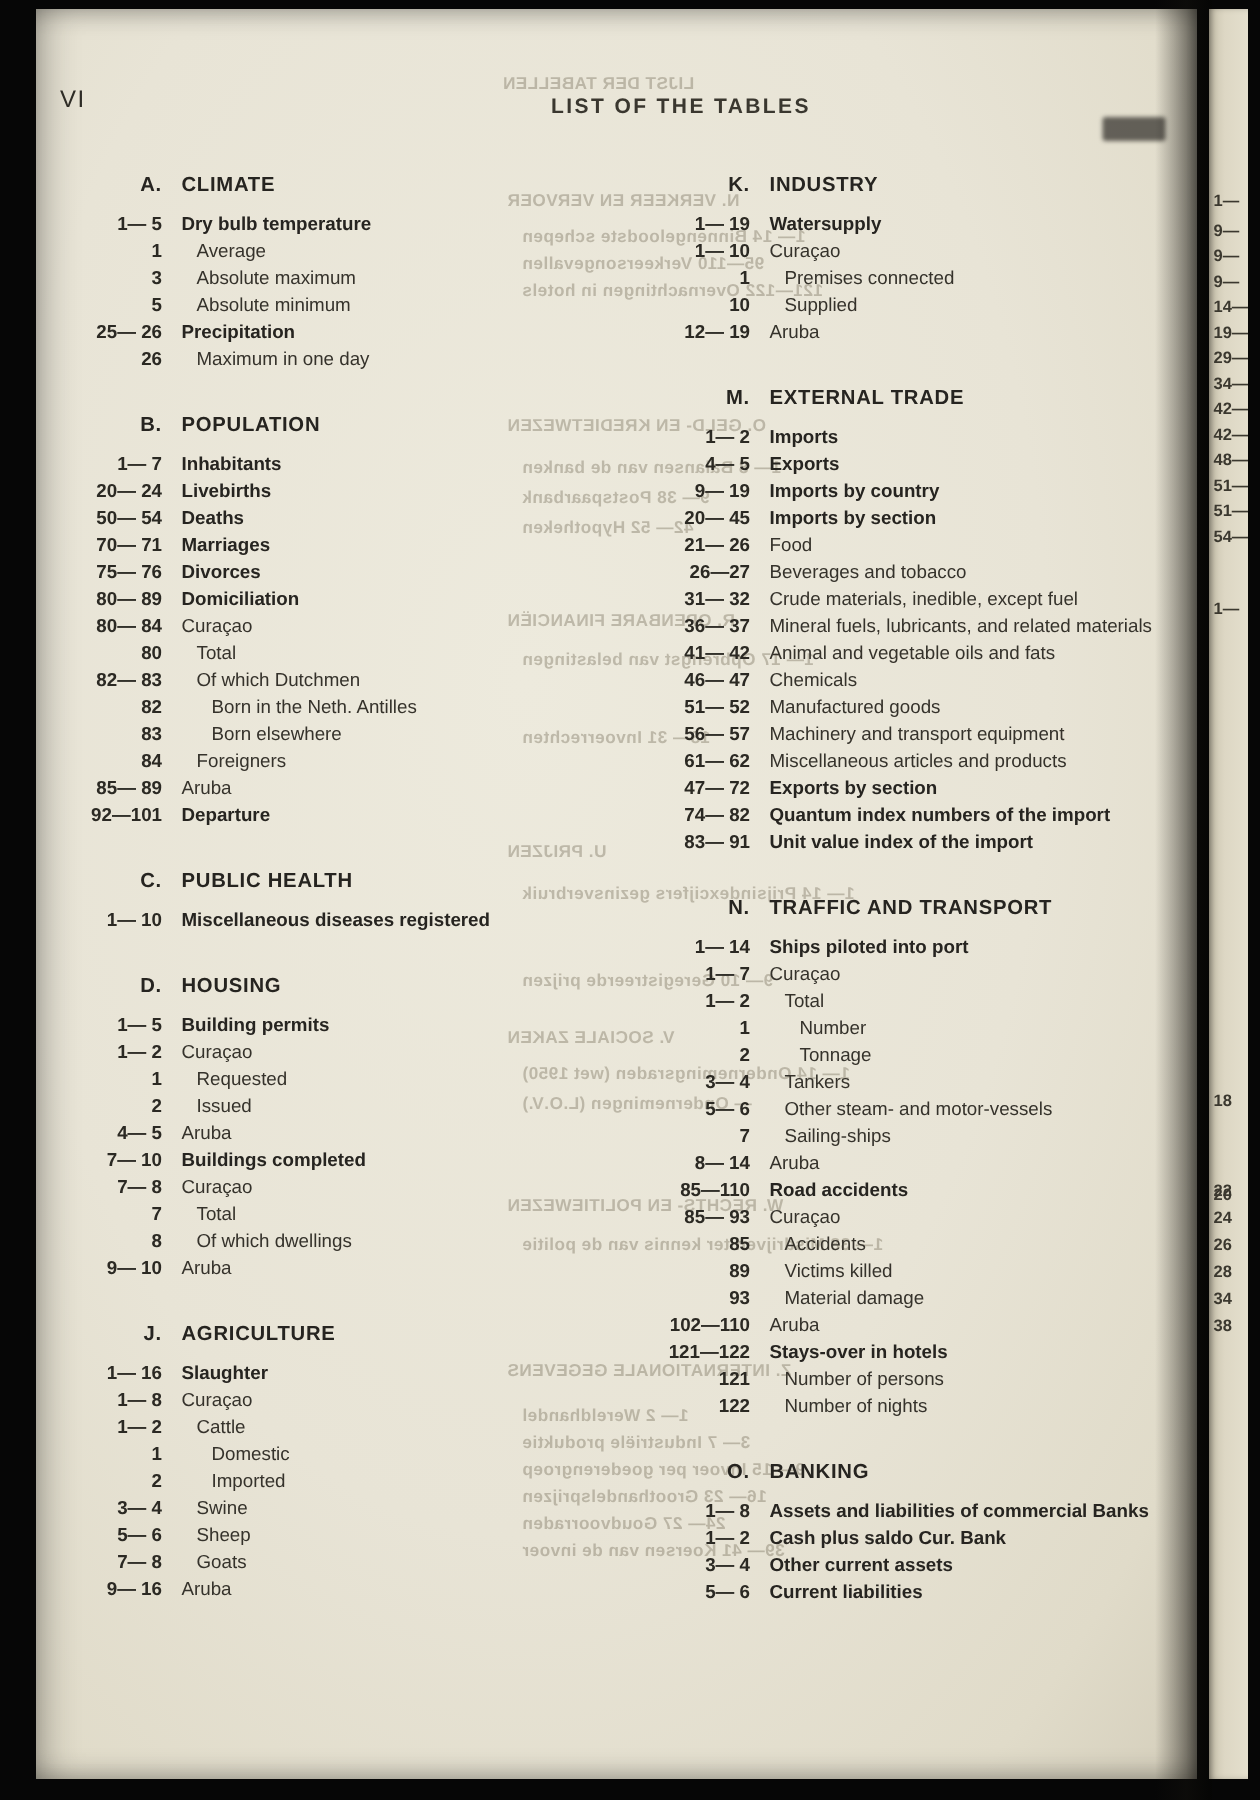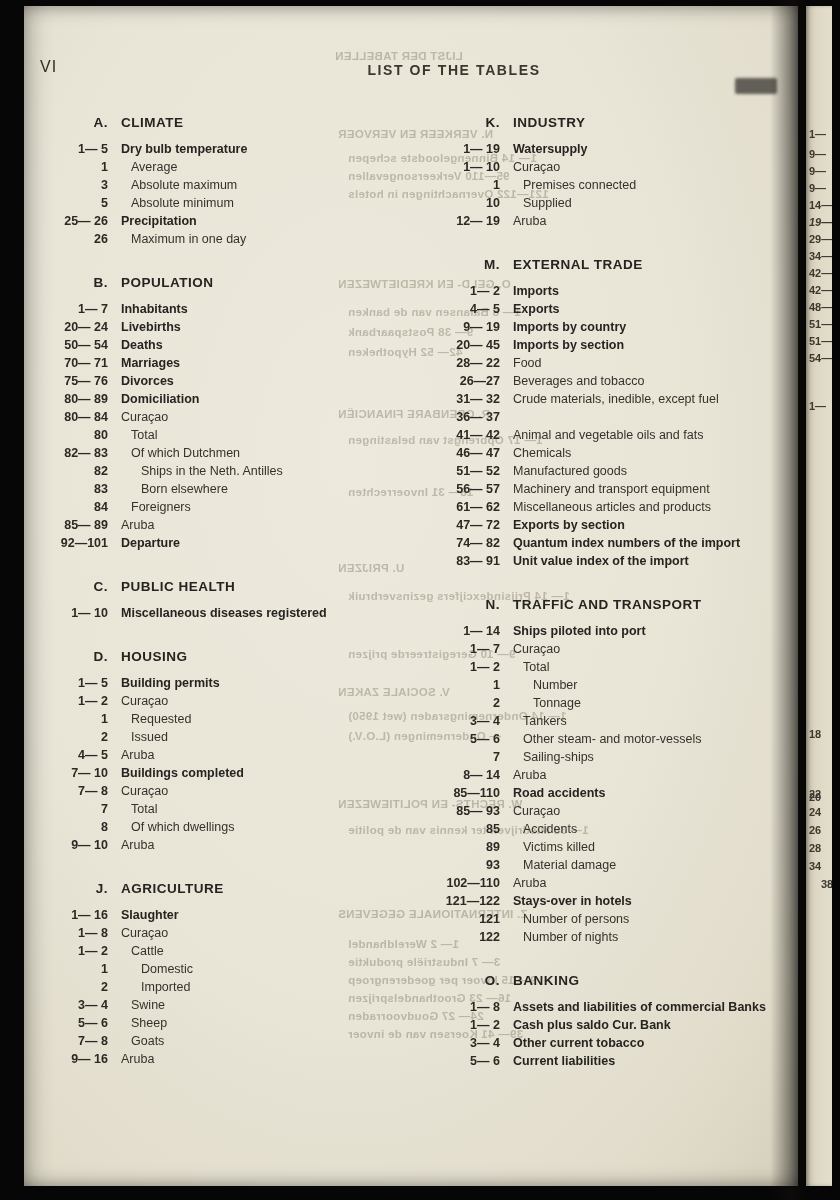--- a/index.html
+++ b/index.html
@@ -159,21 +159,21 @@
             <div class="row">
               <span class="range">80</span>
               <span class="label ind1">Total</span>
             </div>
             <div class="row">
               <span class="range">82— 83</span>
               <span class="label ind1">Of which Dutchmen</span>
             </div>
             <div class="row">
               <span class="range">82</span>
-              <span class="label ind2">Ships in the Neth. Antilles</span>
+              <span class="label ind2">Born in the Neth. Antilles</span>
             </div>
             <div class="row">
               <span class="range">83</span>
               <span class="label ind2">Born elsewhere</span>
             </div>
             <div class="row">
               <span class="range">84</span>
               <span class="label ind1">Foreigners</span>
             </div>
             <div class="row">
@@ -326,33 +326,34 @@
             </div>
             <div class="row bold">
               <span class="range">9— 19</span>
               <span class="label ind0">Imports by country</span>
             </div>
             <div class="row bold">
               <span class="range">20— 45</span>
               <span class="label ind0">Imports by section</span>
             </div>
             <div class="row">
-              <span class="range">28— 22</span>
+              <span class="range">21— 26</span>
               <span class="label ind0">Food</span>
             </div>
             <div class="row">
               <span class="range">26—27</span>
               <span class="label ind0">Beverages and tobacco</span>
             </div>
             <div class="row">
               <span class="range">31— 32</span>
               <span class="label ind0">Crude materials, inedible, except fuel</span>
             </div>
             <div class="row">
               <span class="range">36— 37</span>
+              <span class="label ind0">Mineral fuels, lubricants, and related materials</span>
             </div>
             <div class="row">
               <span class="range">41— 42</span>
               <span class="label ind0">Animal and vegetable oils and fats</span>
             </div>
             <div class="row">
               <span class="range">46— 47</span>
               <span class="label ind0">Chemicals</span>
             </div>
             <div class="row">
@@ -466,50 +467,50 @@
             <div class="row bold">
               <span class="range">1— 8</span>
               <span class="label ind0">Assets and liabilities of commercial Banks</span>
             </div>
             <div class="row bold">
               <span class="range">1— 2</span>
               <span class="label ind0">Cash plus saldo Cur. Bank</span>
             </div>
             <div class="row bold">
               <span class="range">3— 4</span>
-              <span class="label ind0">Other current tobacco</span>
+              <span class="label ind0">Other current assets</span>
             </div>
             <div class="row bold">
               <span class="range">5— 6</span>
               <span class="label ind0">Current liabilities</span>
             </div>
           </section>
         </div>
     </div>
     <div class="smudge"></div>
   </div>
   <div class="gutter"></div>
   <div class="next-page" id="edge">
       <div class="edge-num" style="top: 122px;">1—</div>
       <div class="edge-num" style="top: 142px;">9—</div>
       <div class="edge-num" style="top: 159px;">9—</div>
       <div class="edge-num" style="top: 176px;">9—</div>
       <div class="edge-num" style="top: 193px;">14—</div>
-      <div class="edge-num" style="top: 210px; font-style: italic;">19—</div>
+      <div class="edge-num" style="top: 210px;">19—</div>
       <div class="edge-num" style="top: 227px; text-align: center;">29—</div>
       <div class="edge-num" style="top: 244px; text-align: right;">34—</div>
       <div class="edge-num" style="top: 261px;">42—</div>
       <div class="edge-num" style="top: 278px;">42—</div>
       <div class="edge-num" style="top: 295px;">48—</div>
       <div class="edge-num" style="top: 312px;">51—</div>
       <div class="edge-num" style="top: 329px;">51—</div>
       <div class="edge-num" style="top: 346px;">54—</div>
       <div class="edge-num" style="top: 394px;">1—</div>
       <div class="edge-num" style="top: 722px;">18</div>
       <div class="edge-num" style="top: 764px; margin-top: 21px;">20</div>
       <div class="edge-num" style="top: 782px;">22</div>
       <div class="edge-num" style="top: 800px;">24</div>
       <div class="edge-num" style="top: 818px;">26</div>
       <div class="edge-num" style="top: 836px;">28</div>
       <div class="edge-num" style="top: 854px;">34</div>
-      <div class="edge-num" style="top: 872px; padding-left: 12px;">38</div>
+      <div class="edge-num" style="top: 872px;">38</div>
     </div>
 </div>
 
 </body></html>

